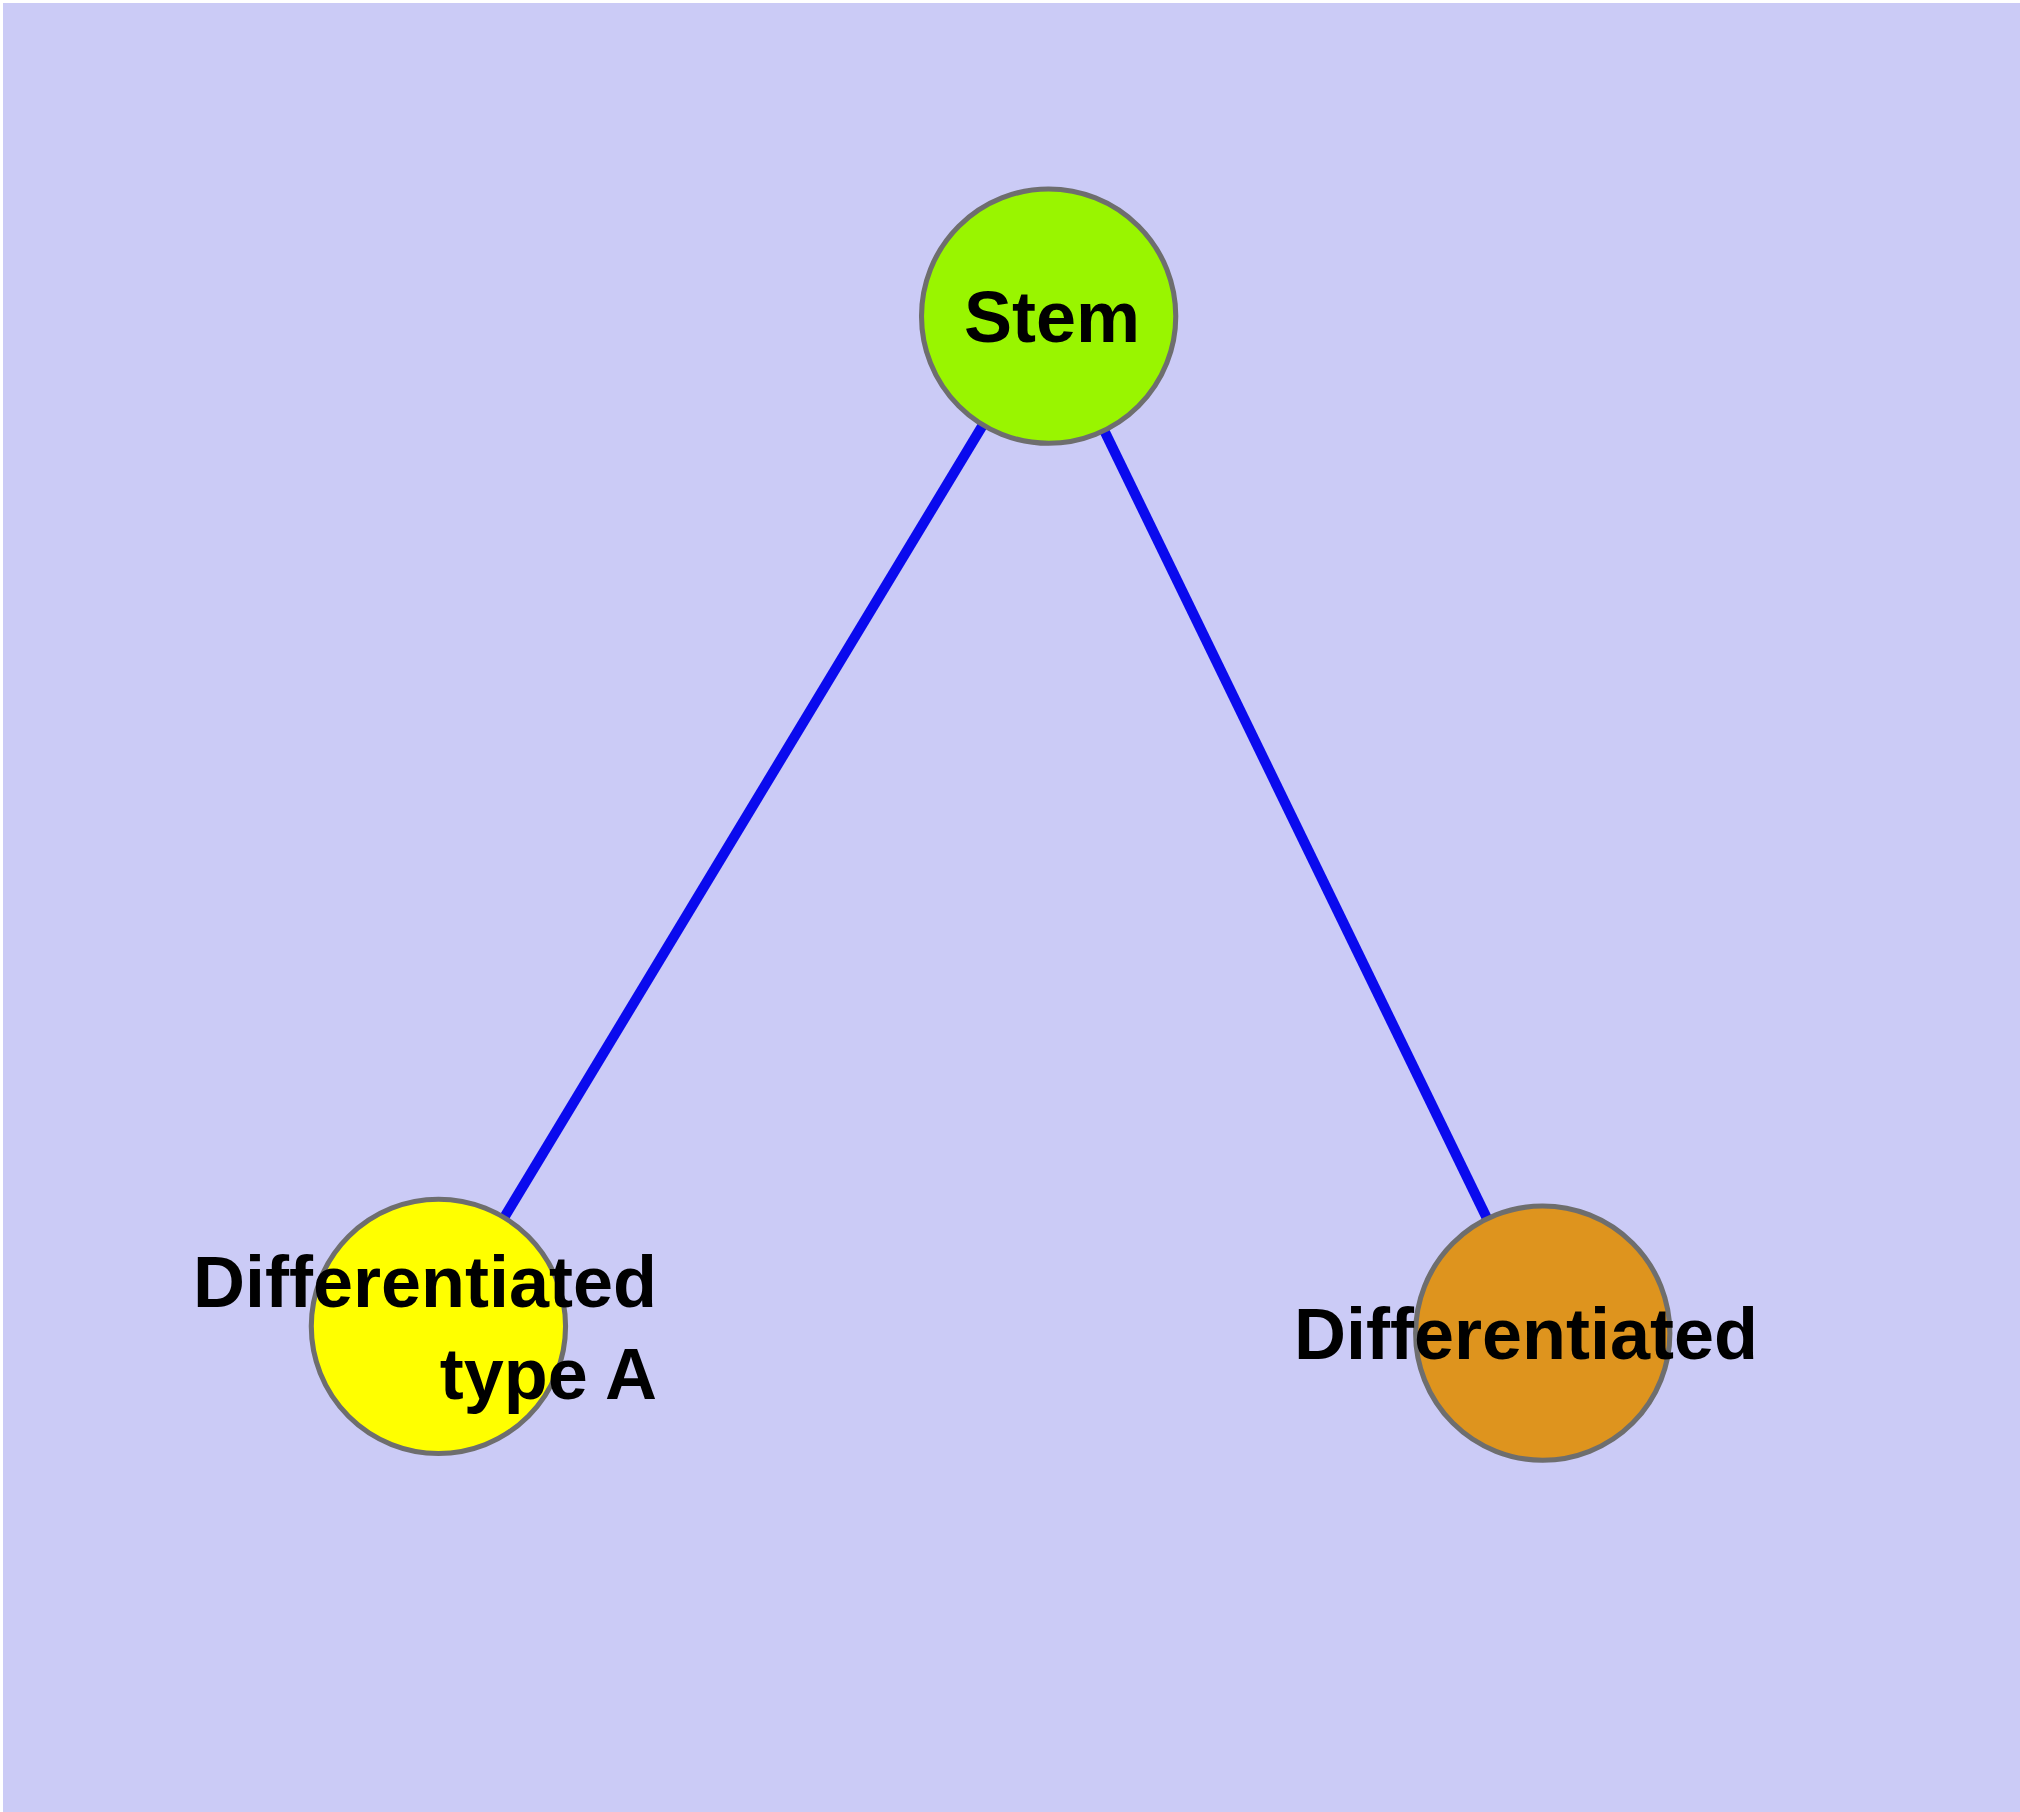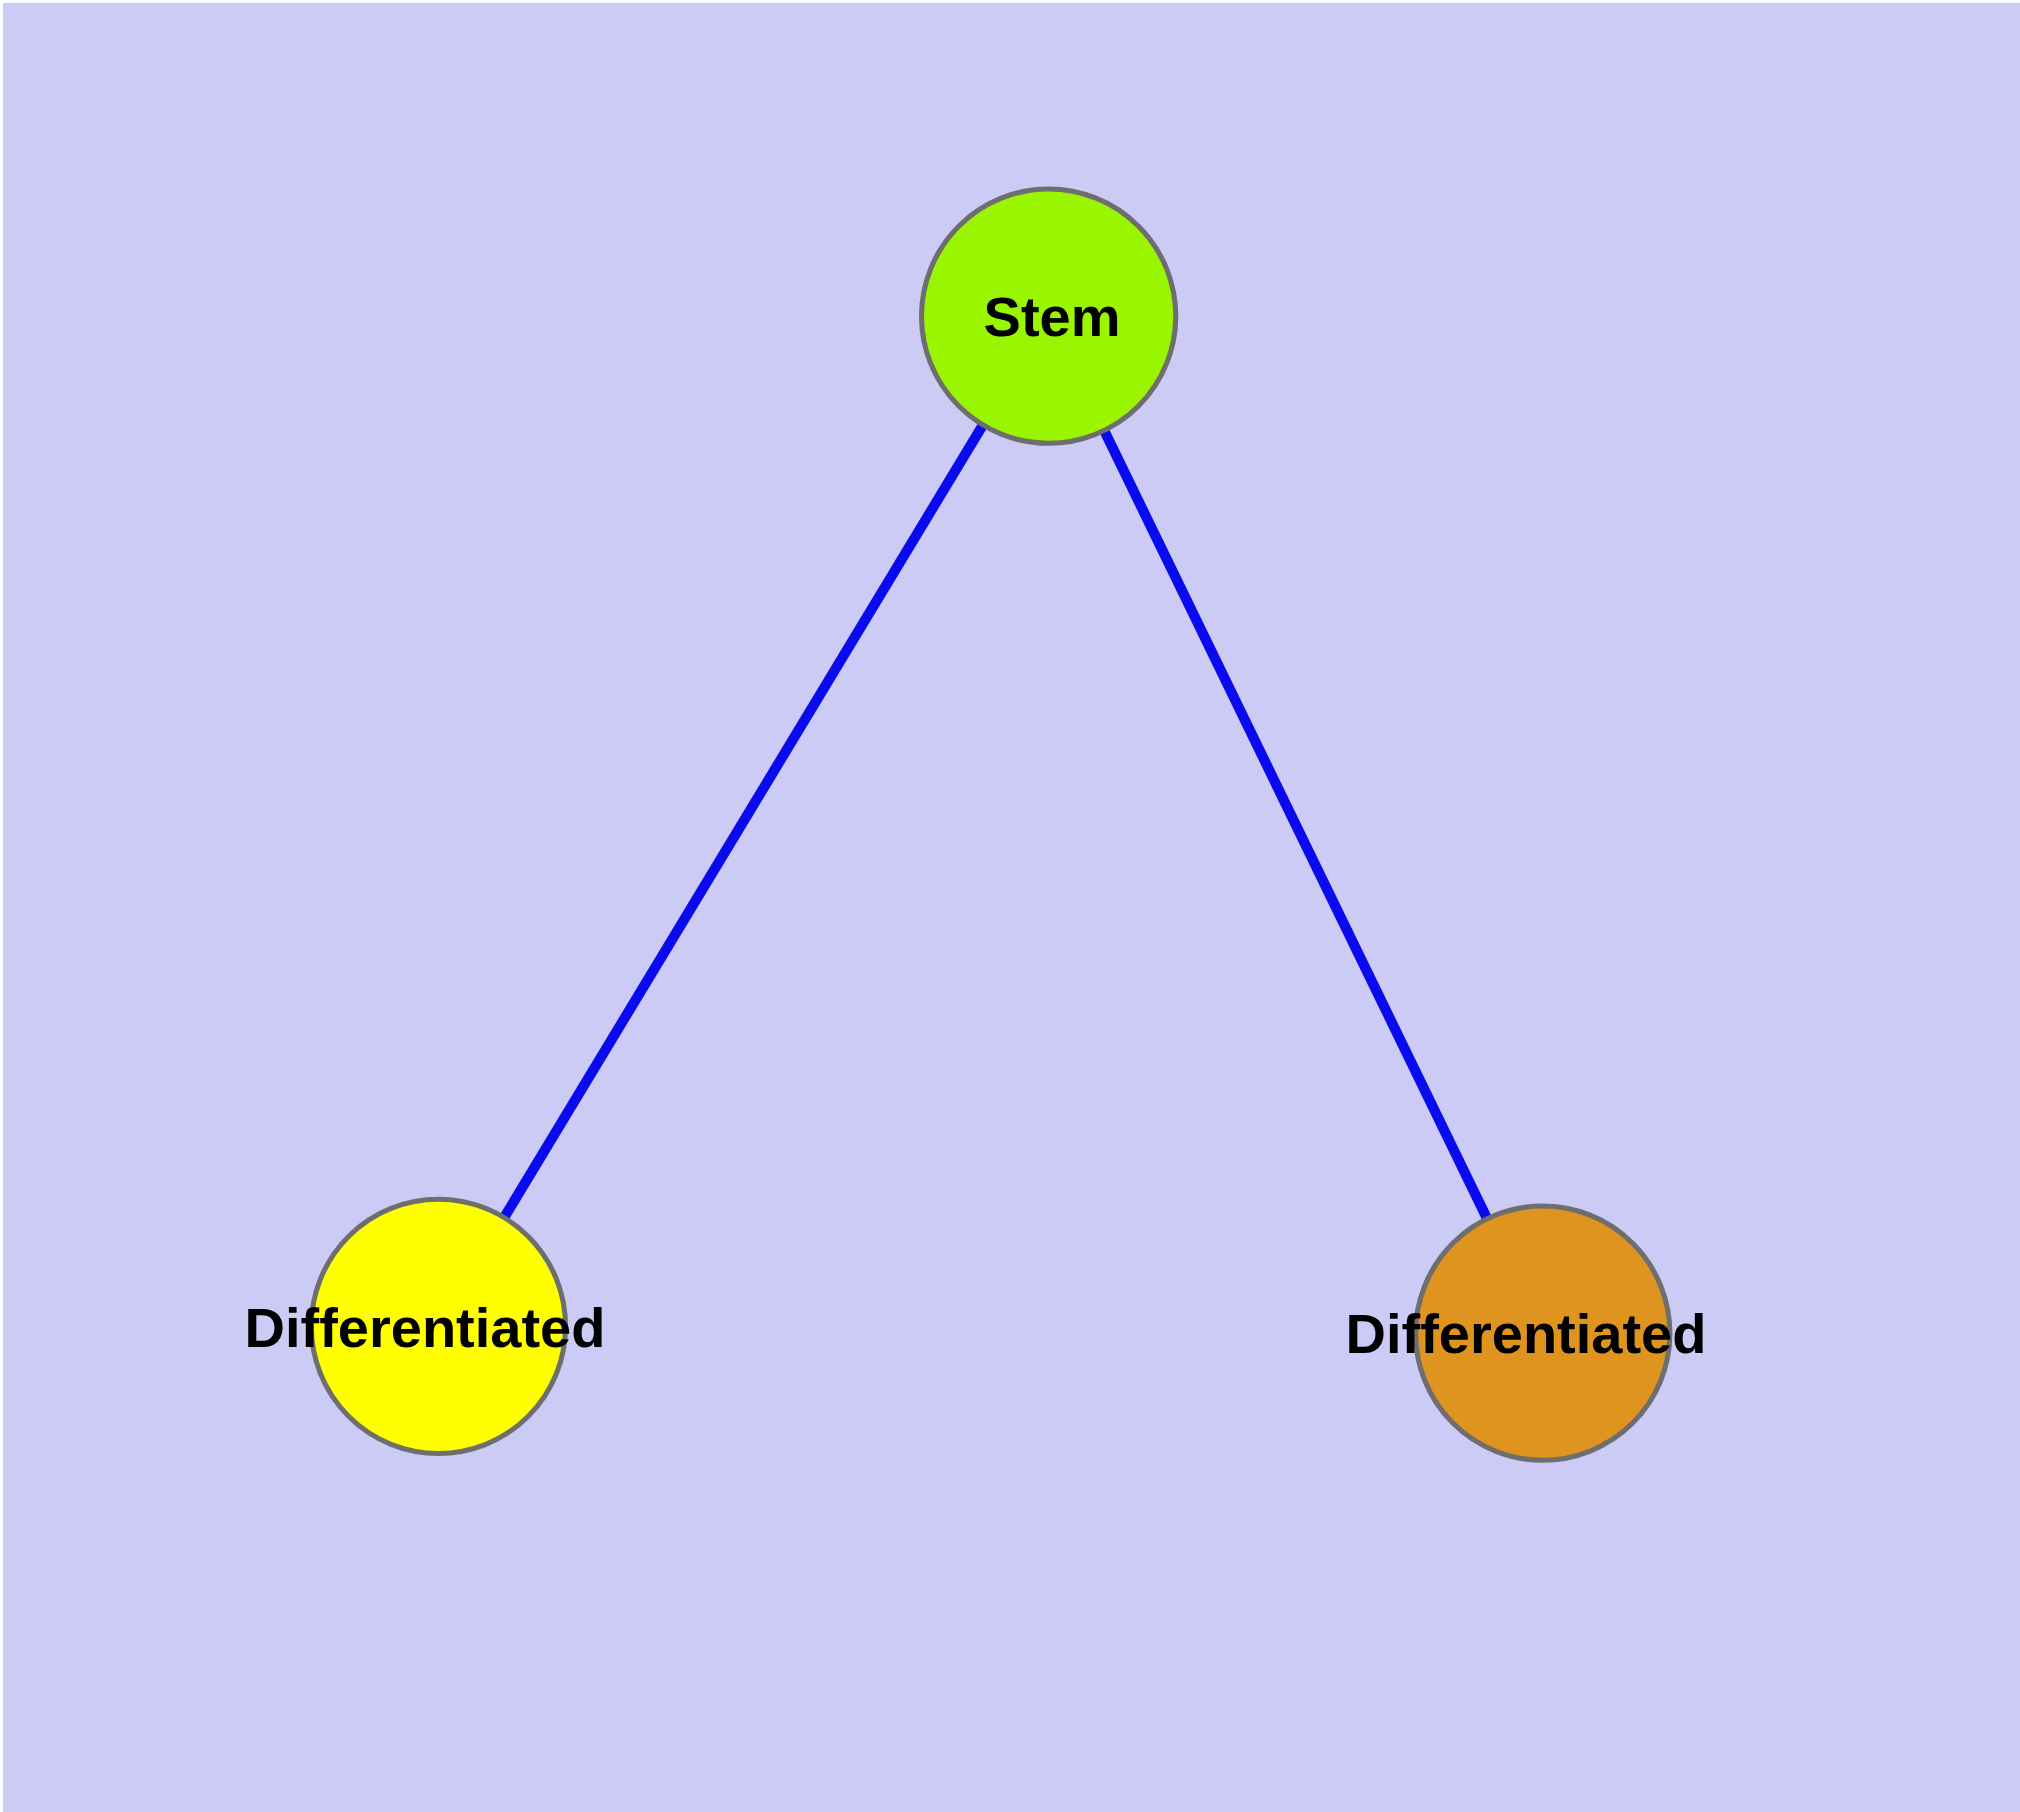--- a/index.html
+++ b/index.html
@@ -40,21 +40,21 @@
   .node {
     stroke: #6E6E6E;
     stroke-width: 6;
   }
   .node-label {
     position: absolute;
     transform: translate(-50%, -50%);
     text-align: right;
     color: #000000;
     font-weight: bold;
-    font-size: 56px;
+    font-size: 72px;
     line-height: 92px;
     white-space: nowrap;
     letter-spacing: 0px;
   }
   .node-label .line {
     display: block;
   }
 </style>
 </head>
 <body>
@@ -68,19 +68,20 @@
 
     <circle class="node" cx="1237" cy="373" r="150" fill="#99F500"></circle>
     <circle class="node" cx="517" cy="1565" r="150" fill="#FFFF00"></circle>
     <circle class="node" cx="1820" cy="1573" r="150" fill="#DE941E"></circle>
   </svg>
 
   <div class="node-label" style="left:1052px; top:317px;">Stem</div>
 
   <div class="node-label" style="left:425px; top:1328px;">
     <span class="line">Differentiated</span>
+    <span class="line">type A</span>
   </div>
 
   <div class="node-label" style="left:1526px; top:1334px;">
     <span class="line">Differentiated</span>
   </div>
 </div>
 
 
 </body></html>

